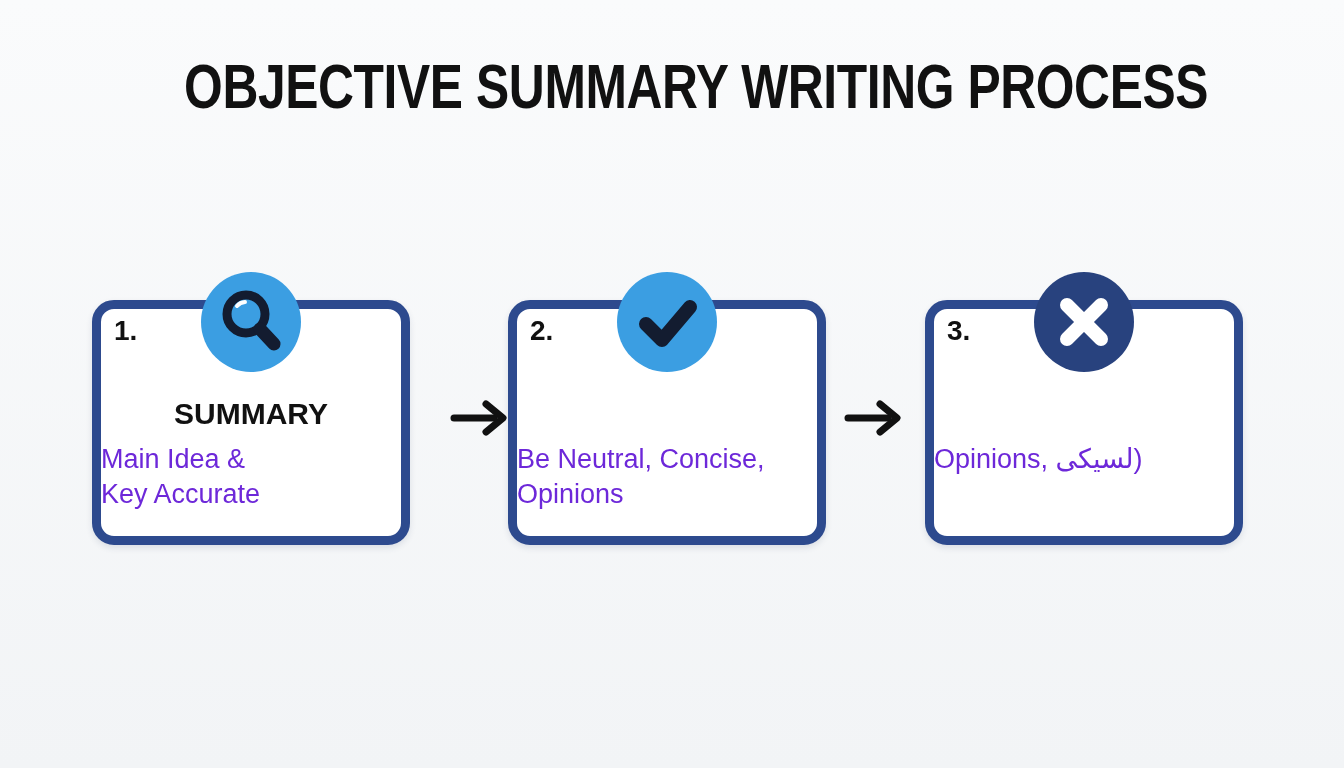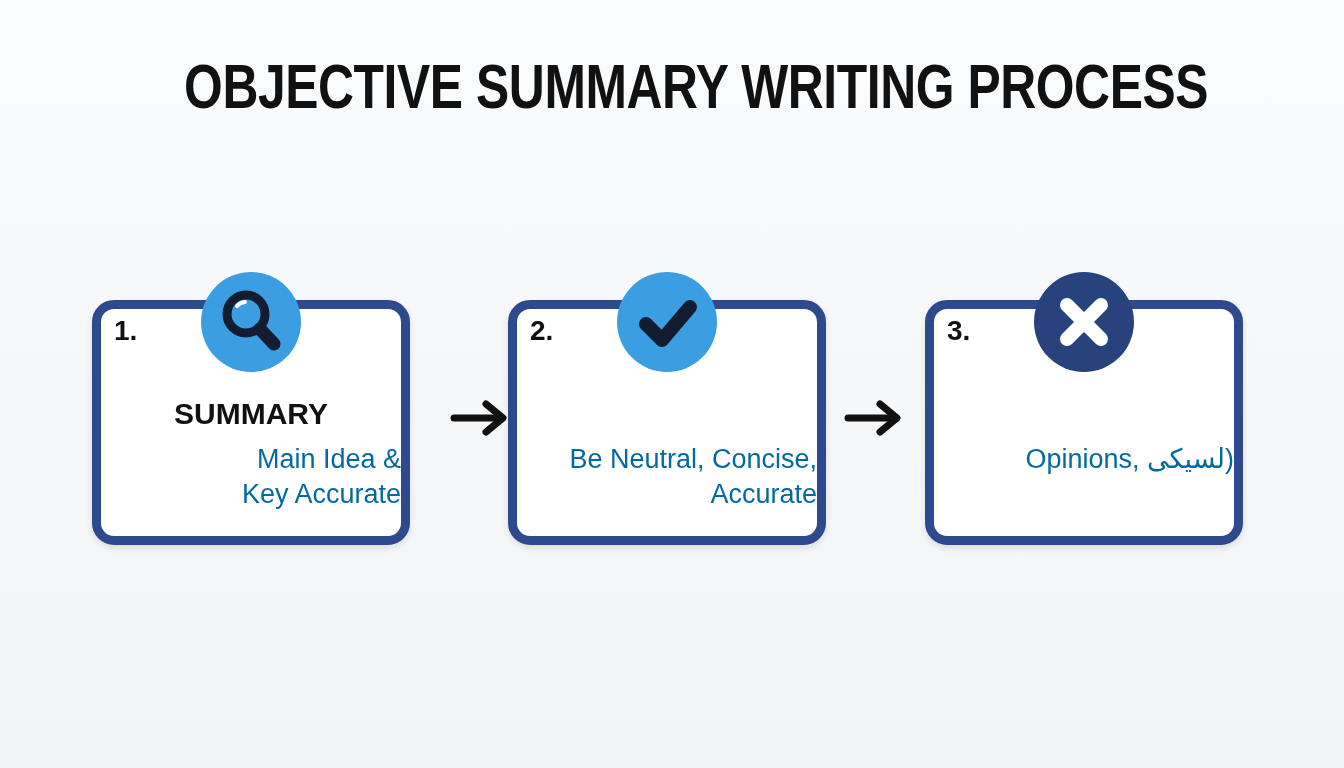--- a/index.html
+++ b/index.html
@@ -82,24 +82,24 @@
     font-size: 30px;
     font-weight: bold;
     color: var(--text, #111111);
   }
 
   .step-desc {
     position: absolute;
     top: 133px;
     left: 0;
     right: 0;
-    text-align: right;
+    text-align: left;
     font-size: 27px;
     line-height: 35px;
-    color: #0369a1;
+    color: #6d28d9;
   }
 
   
   .connector {
     position: absolute;
     top: 397px;
     width: 62px;
     height: 42px;
   }
   .connector.a1 { left: 450px; }
@@ -137,21 +137,21 @@
 
 <div class="card c2">
   <div class="step-number">2.</div>
   <div class="icon-circle" style="background-color: rgb(59, 158, 226);">
     <svg class="icon-svg" width="100" height="100" viewBox="0 0 100 100">
       <polyline points="29,52 45,68 73,35" fill="none" stroke="#131c30" stroke-width="14" stroke-linecap="round" stroke-linejoin="round"></polyline>
     </svg>
   </div>
   <div class="step-desc">
     <div>Be Neutral, Concise,</div>
-    <div>Accurate</div>
+    <div>Opinions</div>
   </div>
 </div>
 
 <svg class="connector a2" viewBox="0 0 62 42">
   <line x1="4" y1="21" x2="44" y2="21" stroke="#111111" stroke-width="7" stroke-linecap="round"></line>
   <polyline points="36,7 53,21 36,35" fill="none" stroke="#111111" stroke-width="7" stroke-linecap="round" stroke-linejoin="round"></polyline>
 </svg>
 
 <div class="card c3">
   <div class="step-number">3.</div>

